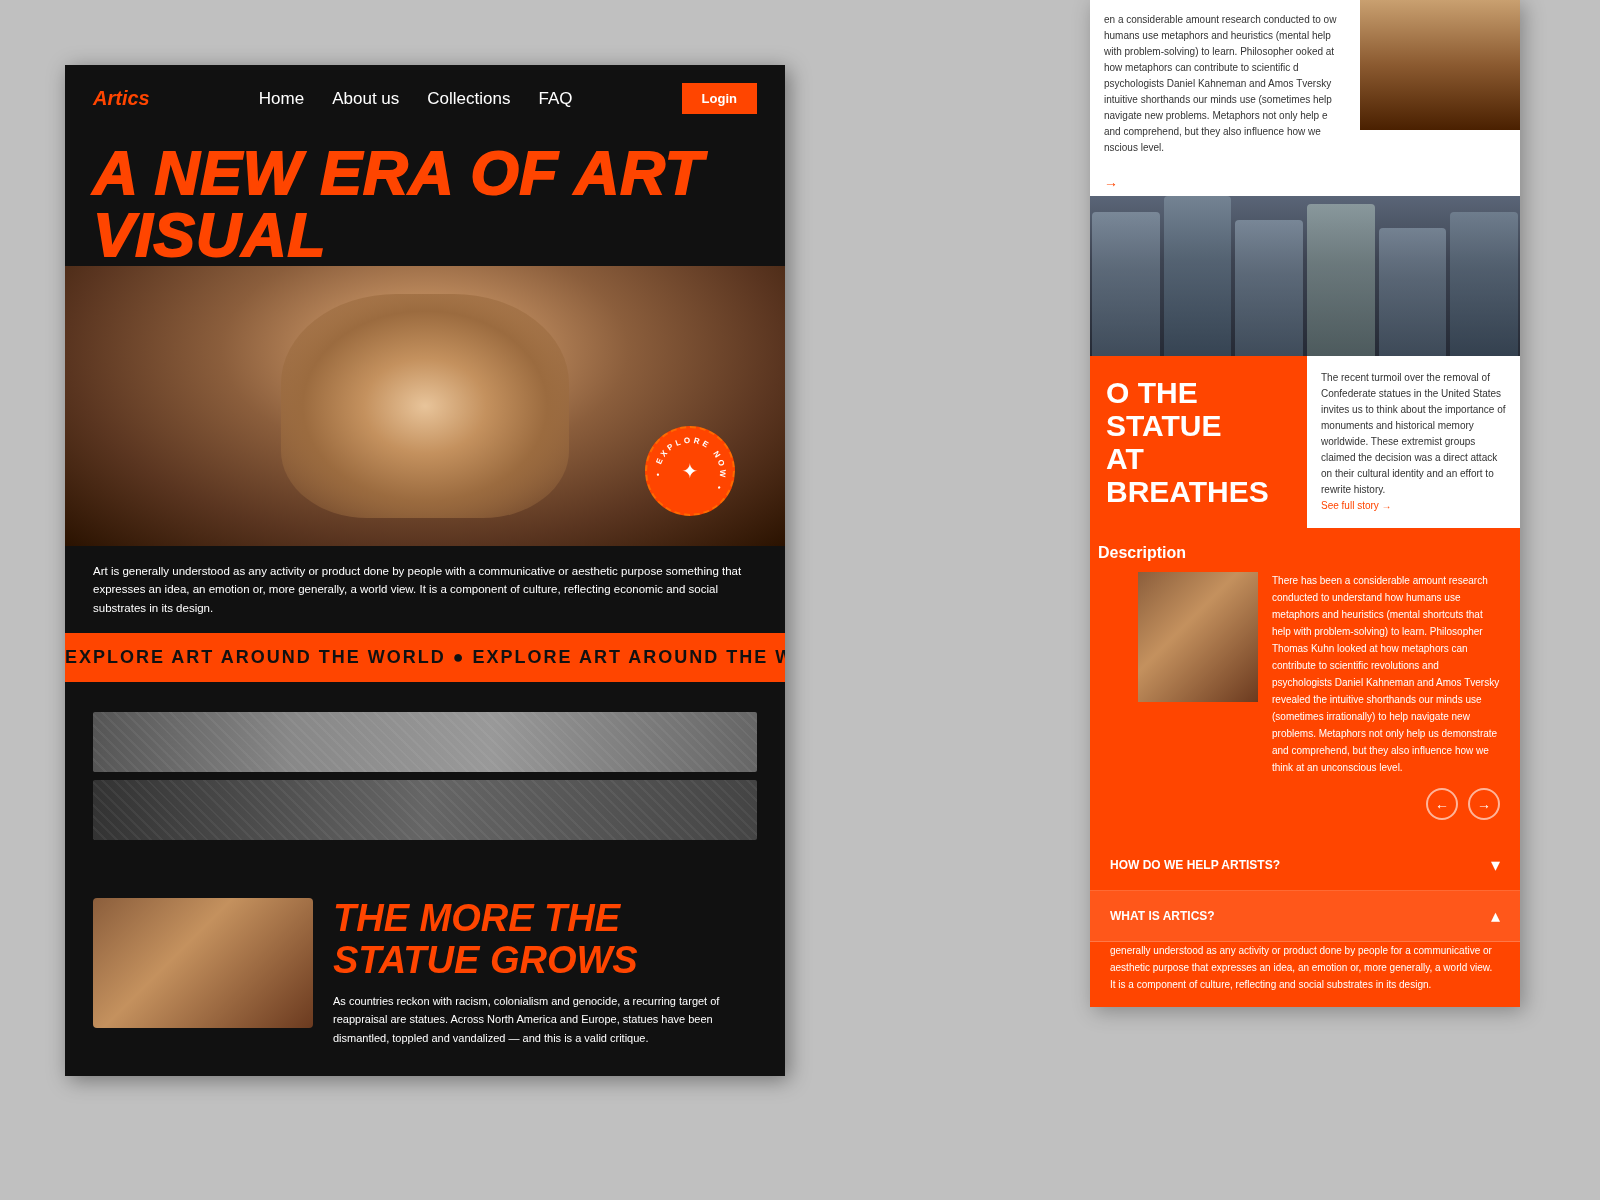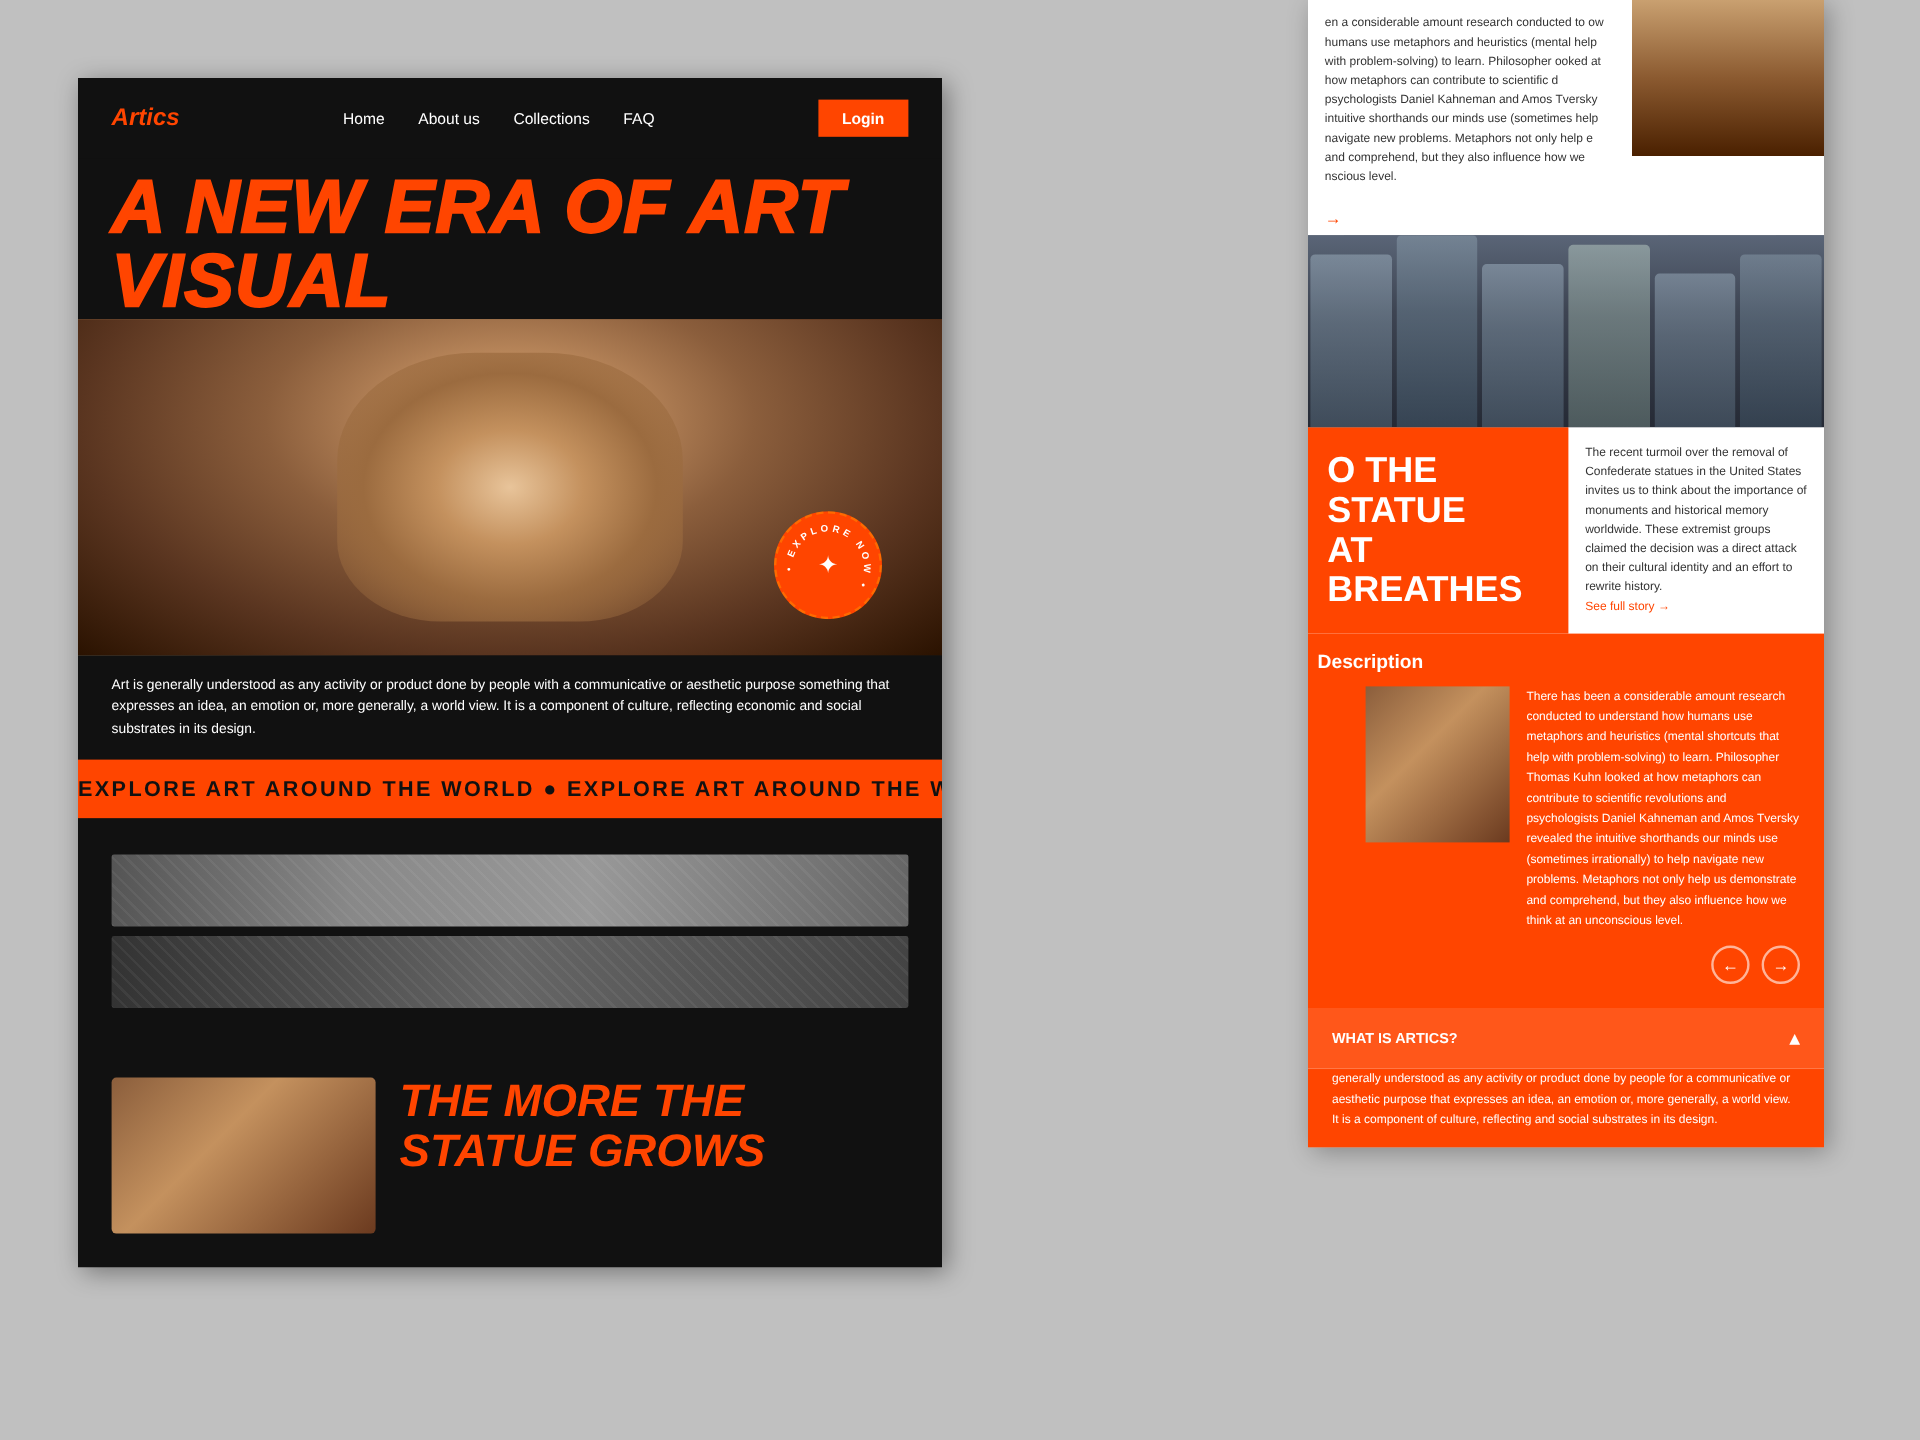--- a/index.html
+++ b/index.html
@@ -37,21 +37,21 @@
       font-weight: bold;
       font-style: italic;
     }
     .nav-links {
       display: flex;
       gap: 28px;
       align-items: center;
     }
     .nav-link {
       color: #fff;
-      font-size: 13px;
+      font-size: 17px;
       text-decoration: none;
     }
     .nav-login {
       background: #ff4500;
       color: #fff;
       border: none;
       padding: 8px 20px;
       font-size: 13px;
       cursor: pointer;
       font-weight: bold;
@@ -484,20 +484,21 @@
     </div>
   </div>
 
   <div class="bottom-section">
     <div class="bottom-left"></div>
     <div class="bottom-right">
       <div class="bottom-title">
         <div>THE MORE THE</div>
         <div>STATUE GROWS</div>
       </div>
+      <div class="bottom-text">As countries reckon with racism, colonialism and genocide, a recurring target of reappraisal are statues. Across North America and Europe, statues have been dismantled, toppled and vandalized — and this is a valid critique.</div>
     </div>
   </div>
 
 </div>
 
 <div class="right-panel right-panel-shadow" style="top: 0px; right: 80px;">
 
   <div class="article-top">
     <div style="flex:1;">
       <div class="article-top-text">en a considerable amount research conducted to ow humans use metaphors and heuristics (mental help with problem-solving) to learn. Philosopher ooked at how metaphors can contribute to scientific d psychologists Daniel Kahneman and Amos Tversky intuitive shorthands our minds use (sometimes help navigate new problems. Metaphors not only help e and comprehend, but they also influence how we nscious level.</div>
@@ -537,20 +538,24 @@
       <div class="description-image" style="background:linear-gradient(135deg,#8b5e3c 0%,#c4915e 40%,#6b3a1f 100%);"></div>
       <div class="description-text">There has been a considerable amount research conducted to understand how humans use metaphors and heuristics (mental shortcuts that help with problem-solving) to learn. Philosopher Thomas Kuhn looked at how metaphors can contribute to scientific revolutions and psychologists Daniel Kahneman and Amos Tversky revealed the intuitive shorthands our minds use (sometimes irrationally) to help navigate new problems. Metaphors not only help us demonstrate and comprehend, but they also influence how we think at an unconscious level.</div>
     </div>
     <div class="description-nav">
       <button class="desc-nav-btn">←</button>
       <button class="desc-nav-btn">→</button>
     </div>
   </div>
 
   <div class="faq-section">
+    <div class="faq-item">
+      <span class="faq-question">HOW DO WE HELP ARTISTS?</span>
+      <span class="faq-icon">▾</span>
+    </div>
     <div>
       <div class="faq-item" style="background:rgba(255,255,255,0.1);">
         <span class="faq-question">WHAT IS ARTICS?</span>
         <span class="faq-icon">▴</span>
       </div>
       <div class="faq-answer">generally understood as any activity or product done by people for a communicative or aesthetic purpose that expresses an idea, an emotion or, more generally, a world view. It is a component of culture, reflecting and social substrates in its design.</div>
     </div>
   </div>
 
 </div>

